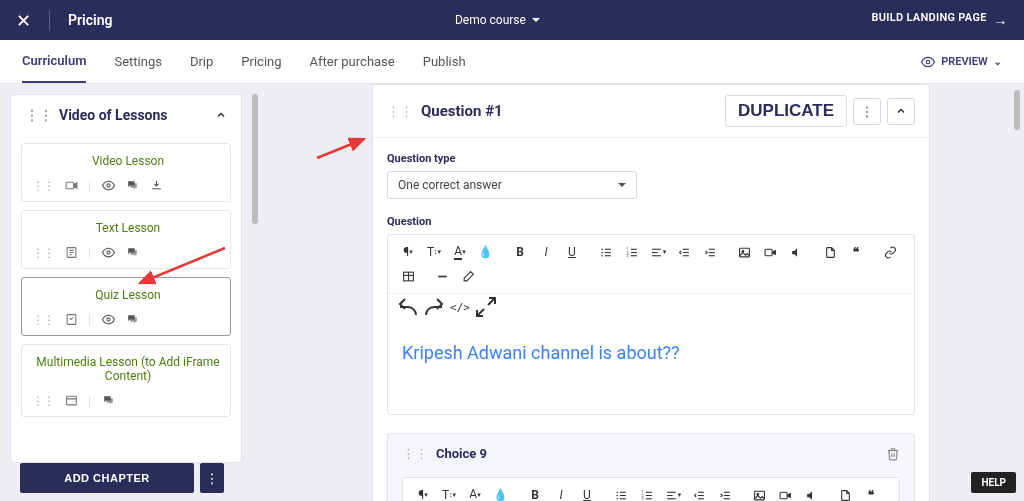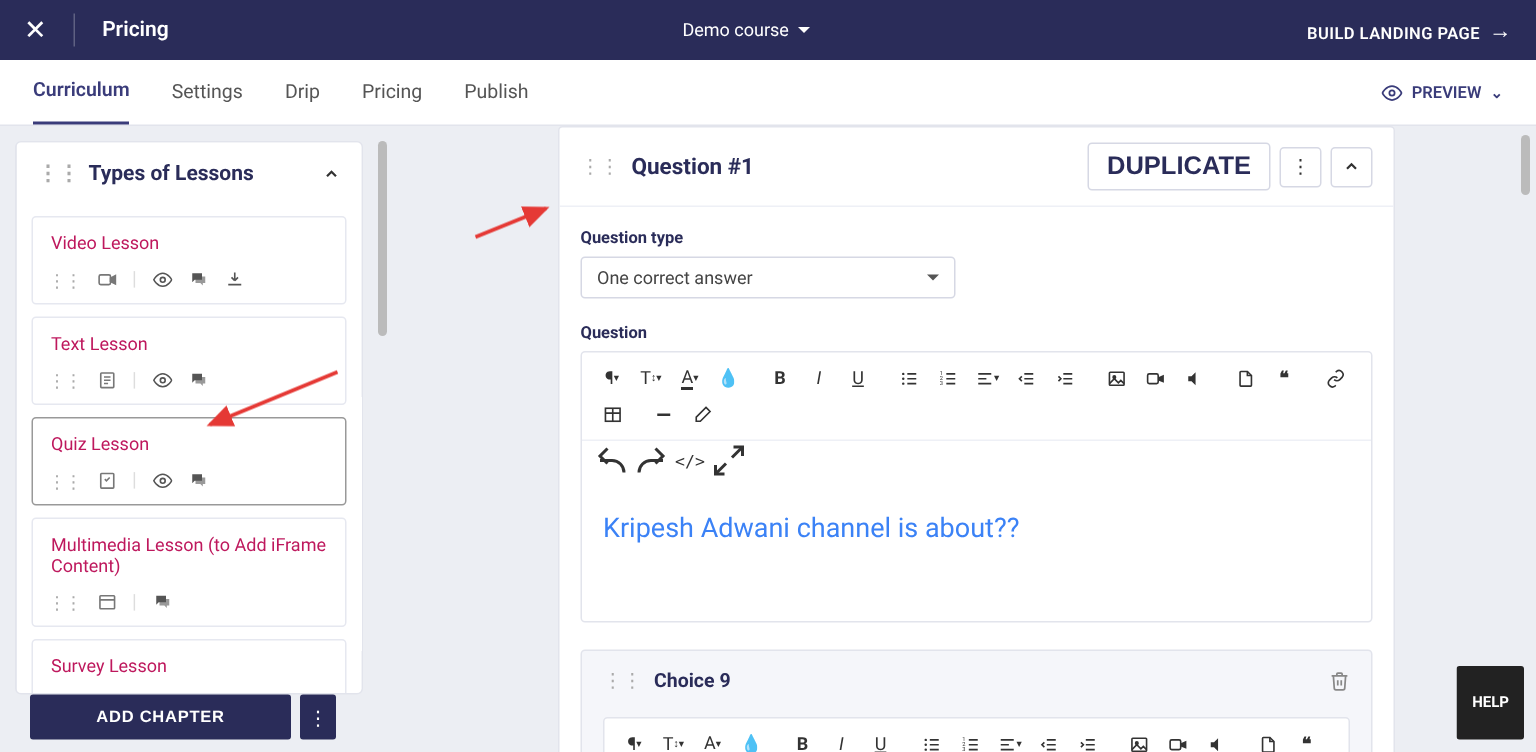--- a/index.html
+++ b/index.html
@@ -5,21 +5,21 @@
 * { margin: 0; padding: 0; box-sizing: border-box; }
 body { font-family: -apple-system, BlinkMacSystemFont, "Segoe UI", Roboto, sans-serif; font-size: 13px; color: #333; background: #eceef3; width: 1024px; height: 501px; overflow: hidden; position: relative; }
 
 
 .top-header { height: 40px; background: #2a2c59; display: flex; align-items: center; color: #fff; padding: 0 16px; }
 .top-header .close-btn { color: #fff; font-size: 18px; cursor: pointer; margin-right: 18px; padding-right: 18px; border-right: 1px solid rgba(255,255,255,0.25); }
 .top-header .title { font-weight: 600; font-size: 14px; }
 .top-header .center { flex: 1; display: flex; justify-content: center; }
 .course-select { color: #fff; font-size: 12px; display: flex; align-items: center; gap: 6px; cursor: pointer; margin-left: 11px; }
 .course-select::after { content: ""; border: 4px solid transparent; border-top-color: #fff; margin-top: 4px; }
-.build-landing { color: #fff; font-size: 11px; font-weight: 600; letter-spacing: 0.3px; display: flex; align-items: flex-end; gap: 6px; cursor: pointer; }
+.build-landing { color: #fff; font-size: 11px; font-weight: 600; letter-spacing: 0.3px; display: flex; align-items: flex-start; gap: 6px; cursor: pointer; }
 .build-landing .arrow { font-size: 15px; }
 
 
 .tab-bar { height: 44px; background: #fff; border-bottom: 1px solid #e2e4ec; display: flex; align-items: center; padding: 0 22px; gap: 28px; }
 .tab-bar .tab { color: #555; font-size: 13px; cursor: pointer; padding: 13px 0; }
 .tab-bar .tab.active { color: #3a3c7a; font-weight: 600; border-bottom: 2px solid #3a3c7a; }
 .tab-bar .spacer { flex: 1; }
 .preview-btn { display: flex; align-items: center; gap: 6px; color: #3a3c7a; font-size: 11px; font-weight: 600; cursor: pointer; }
 .preview-btn .chev { font-size: 10px; }
 
@@ -27,21 +27,21 @@
 .main { display: flex; height: calc(501px - 84px); }
 
 
 .sidebar-wrap { width: 252px; position: relative; flex-shrink: 0; }
 .sidebar { position: absolute; left: 10px; top: 10px; right: 10px; bottom: 38px; background: #fff; border: 1px solid #e2e4ec; border-radius: 4px; overflow-y: auto; padding: 0; }
 .sidebar-scrollbar { position: absolute; right: -6px; top: 10px; width: 6px; height: 130px; background: #bbb; border-radius: 3px; }
 .sidebar-header { display: flex; align-items: center; padding: 12px 14px; font-weight: 700; font-size: 14px; color: #2a2c59; }
 .sidebar-header .exp { margin-left: auto; cursor: pointer; }
 .lesson-card { margin: 8px 10px; border: 1px solid #e6e8f0; border-radius: 3px; padding: 10px 8px 8px; }
 .lesson-card.active { border-color: #999; }
-.lesson-card .name { font-size: 12px; color: #be185d; margin-bottom: 10px; padding-left: 4px; }
+.lesson-card .name { font-size: 12px; color: #4d7c0f; margin-bottom: 10px; padding-left: 4px; text-align: center; }
 .lesson-card .icons { display: flex; align-items: center; gap: 10px; color: #555; padding-left: 2px; }
 .lesson-card .icons .drag { color: #aaa; font-size: 12px; letter-spacing: -1px; }
 .lesson-card .icons .sep { color: #ddd; }
 .mini-icon { width: 14px; height: 14px; display: inline-flex; align-items: center; justify-content: center; }
 .add-chapter-row { position: absolute; left: 20px; right: 28px; bottom: 8px; display: flex; gap: 6px; }
 .add-chapter { flex: 1; background: #2a2c59; color: #fff; font-size: 11px; font-weight: 700; letter-spacing: 0.5px; border: none; height: 30px; border-radius: 2px; cursor: pointer; }
 .add-chapter-more { width: 24px; height: 30px; background: #2a2c59; color: #fff; border: none; border-radius: 2px; cursor: pointer; display: flex; align-items: center; justify-content: center; }
 
 
 .content { flex: 1; padding: 0 94px 0 120px; overflow-y: auto; position: relative; }
@@ -75,21 +75,21 @@
 .choice-card { background: #f5f6fa; border: 1px solid #e2e4ec; border-radius: 3px; margin-top: 18px; padding: 0 14px 14px; }
 .choice-header { display: flex; align-items: center; padding: 12px 0 10px; }
 .choice-header .drag2 { color: #aaa; font-size: 13px; margin-right: 8px; }
 .choice-header .ctitle { font-weight: 700; font-size: 13px; color: #2a2c59; }
 .choice-header .del { margin-left: auto; color: #888; cursor: pointer; }
 
 
 .arrow-svg { position: absolute; pointer-events: none; }
 
 
-.help-badge { position: absolute; right: 8px; bottom: 8px; background: #222; color: #fff; font-size: 10px; font-weight: 700; padding: 19px 10px; border-radius: 2px; cursor: pointer; }
+.help-badge { position: absolute; right: 8px; bottom: 8px; background: #222; color: #fff; font-size: 10px; font-weight: 700; padding: 5px 10px; border-radius: 2px; cursor: pointer; }
 
 
 svg { display: block; }
 </style>
 </head>
 <body>
 
 <div class="top-header">
   <span class="close-btn">✕</span>
   <span class="title">Pricing</span>
@@ -102,40 +102,41 @@
     <span>BUILD LANDING PAGE</span>
     <span class="arrow">→</span>
   </div>
 </div>
 
 <div class="tab-bar">
   <div class="tab active">Curriculum</div>
   <div class="tab">Settings</div>
   <div class="tab">Drip</div>
   <div class="tab">Pricing</div>
+  <div class="tab">After purchase</div>
   <div class="tab">Publish</div>
   <div class="spacer"></div>
   <div class="preview-btn">
     <svg width="14" height="14" viewBox="0 0 24 24" fill="none" stroke="#3a3c7a" stroke-width="2">
         <path d="M1 12s4-8 11-8 11 8 11 8-4 8-11 8-11-8-11-8z"></path>
         <circle cx="12" cy="12" r="3"></circle>
       </svg>
     <span>PREVIEW</span>
     <span class="chev">⌄</span>
   </div>
 </div>
 
 <div class="main">
 
   <div class="sidebar-wrap">
     <div class="sidebar-scrollbar"></div>
     <div class="sidebar">
       <div class="sidebar-header">
         <span style="color:#aaa;margin-right:6px">⋮⋮</span>
-        <span>Types of Lessons</span>
+        <span>Video of Lessons</span>
         <span class="exp">
           <svg width="12" height="12" viewBox="0 0 24 24" fill="none" stroke="#333" stroke-width="3">
               <polyline points="18 15 12 9 6 15"></polyline>
             </svg>
         </span>
       </div>
 
       <div class="lesson-card">
         <div class="name">Video Lesson</div>
         <div class="icons">
@@ -235,40 +236,20 @@
           <span class="sep">|</span>
           <span class="mini-icon">
               <svg width="13" height="13" viewBox="0 0 24 24" fill="#555">
                 <path d="M4 4h12v8H7l-3 3V4z"></path>
                 <path d="M8 8h12v8h-3v3l-3-3H8V8z" fill="#555" opacity="0.6"></path>
               </svg>
             </span>
         </div>
       </div>
 
-      <div class="lesson-card">
-        <div class="name">Survey Lesson</div>
-        <div class="icons">
-          <span class="drag">⋮⋮</span>
-          <span class="mini-icon">
-              <svg width="13" height="13" viewBox="0 0 24 24" fill="none" stroke="#777" stroke-width="2">
-                <rect x="4" y="3" width="16" height="18" rx="1"></rect>
-                <line x1="8" y1="8" x2="16" y2="8"></line>
-                <line x1="8" y1="12" x2="16" y2="12"></line>
-              </svg>
-            </span>
-          <span class="sep">|</span>
-          <span class="mini-icon">
-              <svg width="13" height="13" viewBox="0 0 24 24" fill="#555">
-                <path d="M4 4h12v8H7l-3 3V4z"></path>
-                <path d="M8 8h12v8h-3v3l-3-3H8V8z" fill="#555" opacity="0.6"></path>
-              </svg>
-            </span>
-        </div>
-      </div>
     </div>
 
     <div class="add-chapter-row">
       <button class="add-chapter">ADD CHAPTER</button>
       <button class="add-chapter-more">
         <span>⋮</span>
       </button>
     </div>
   </div>
 

